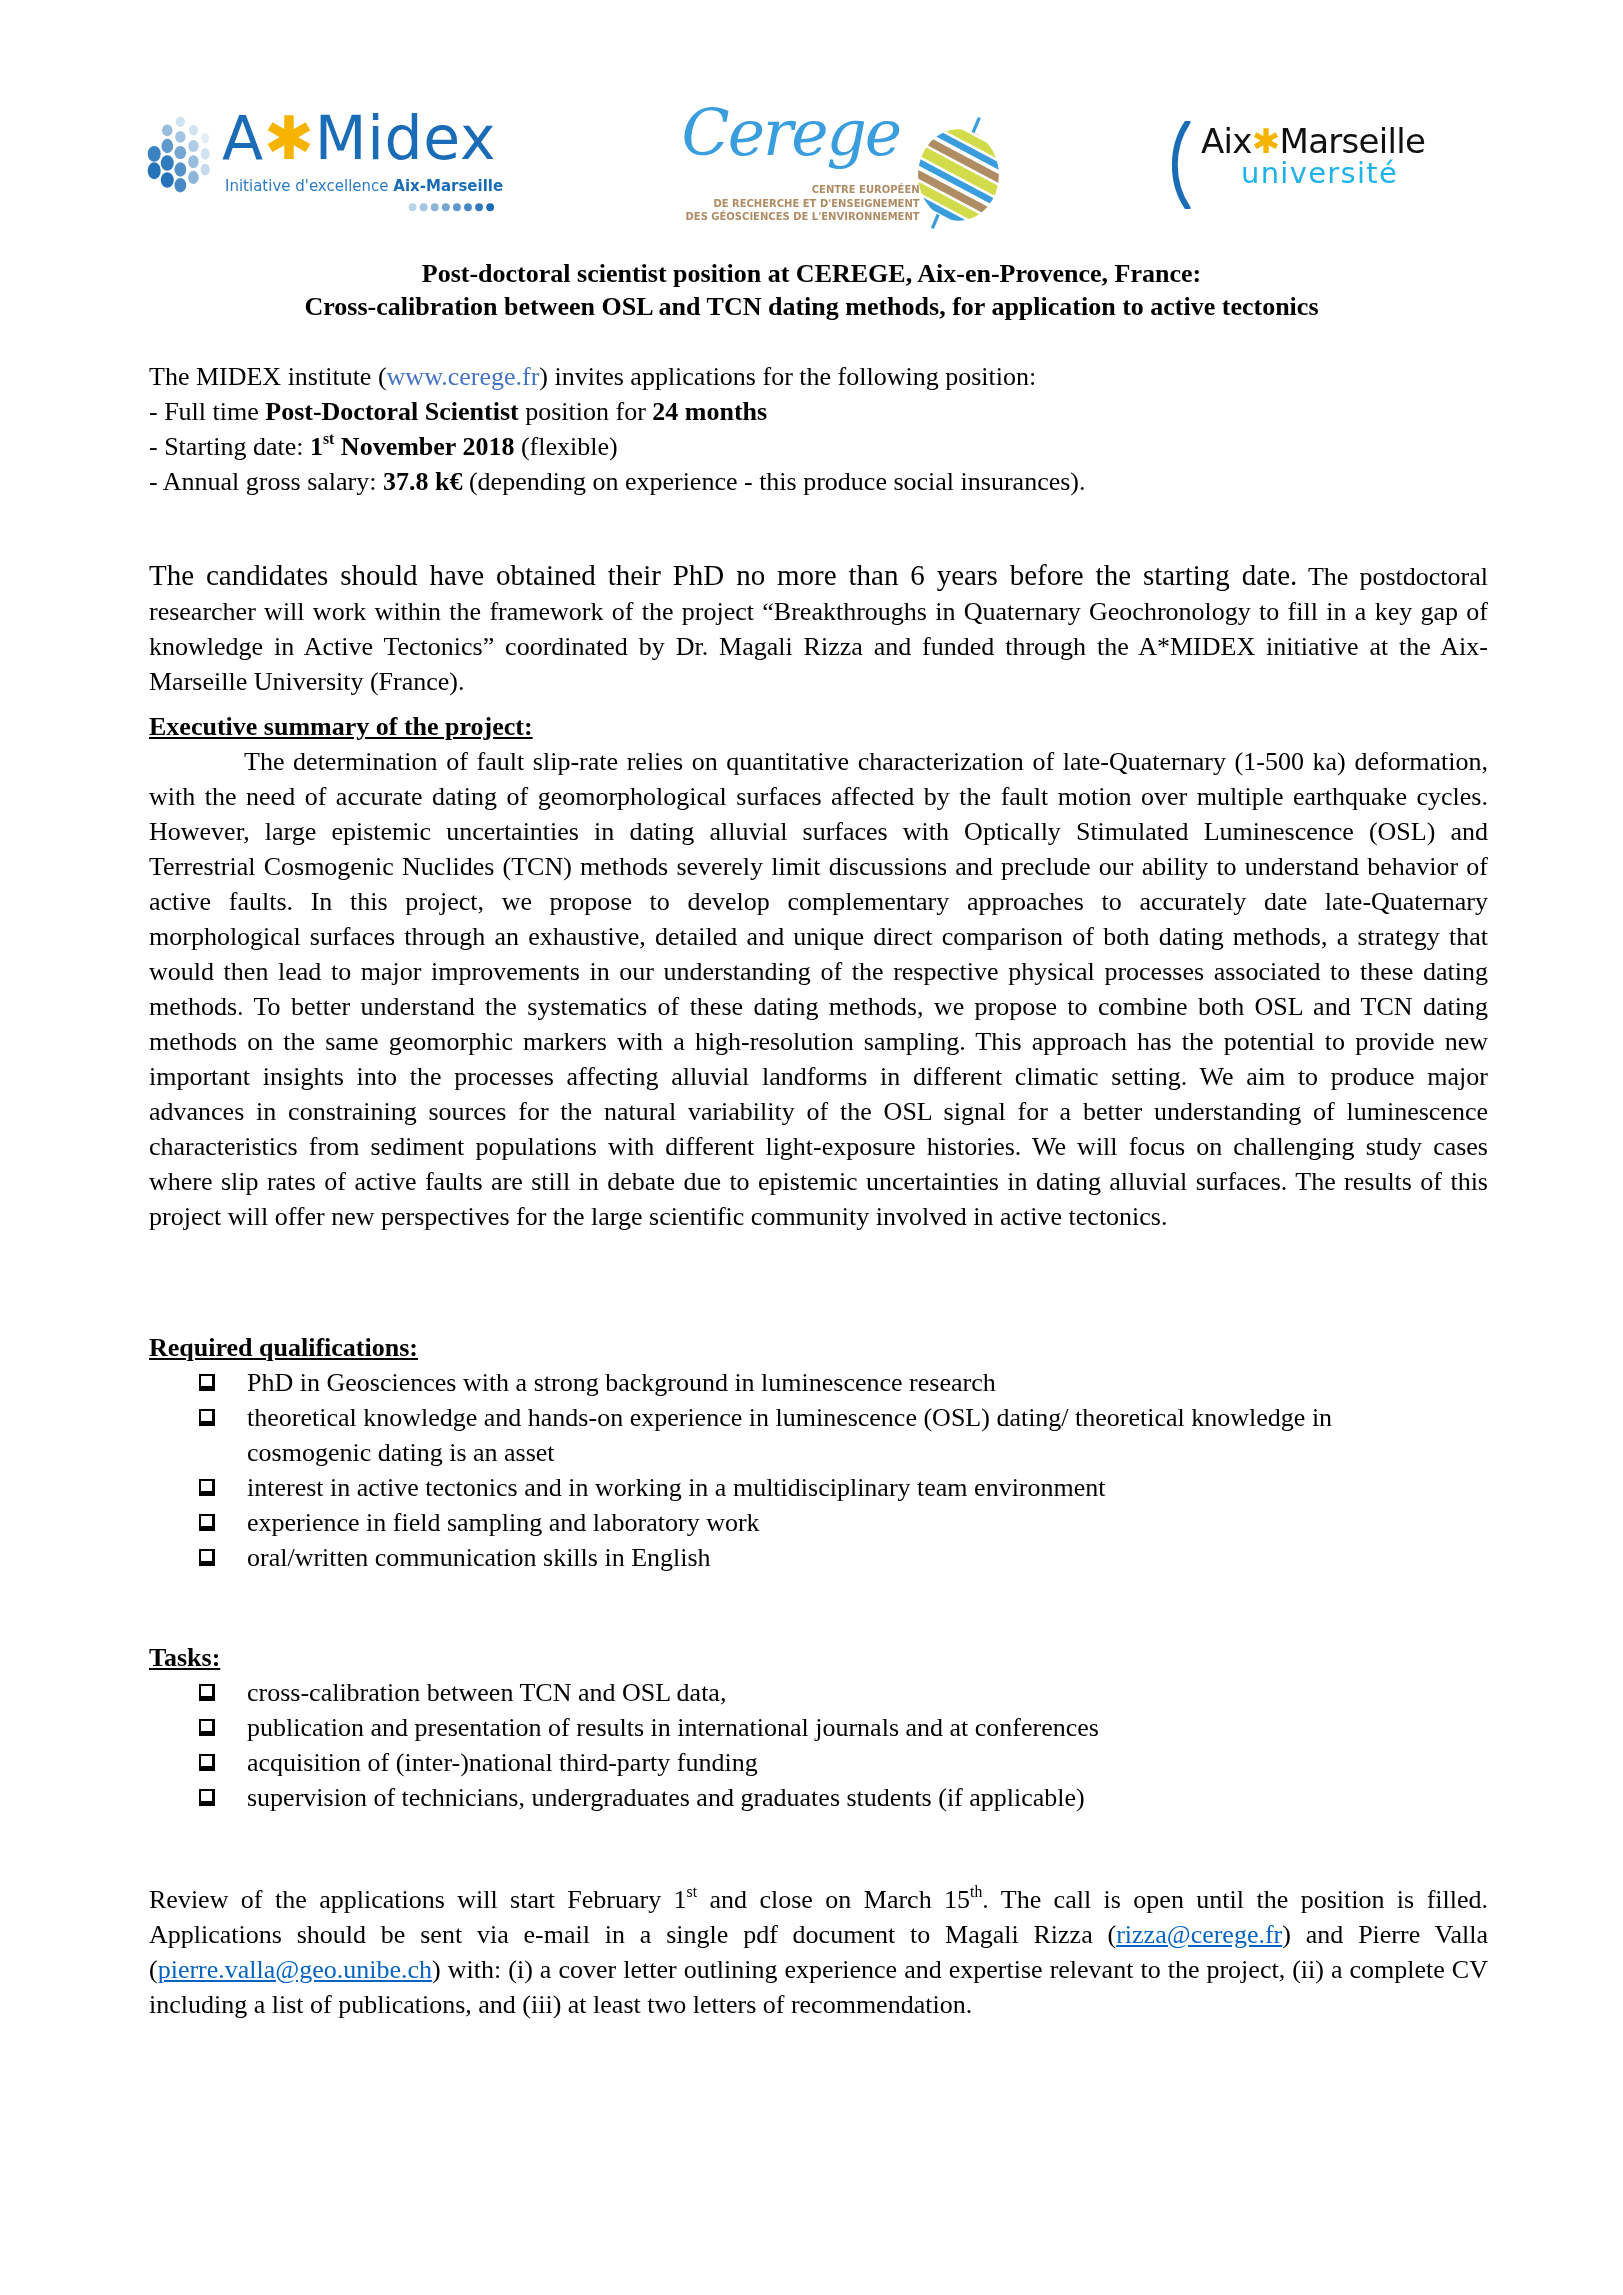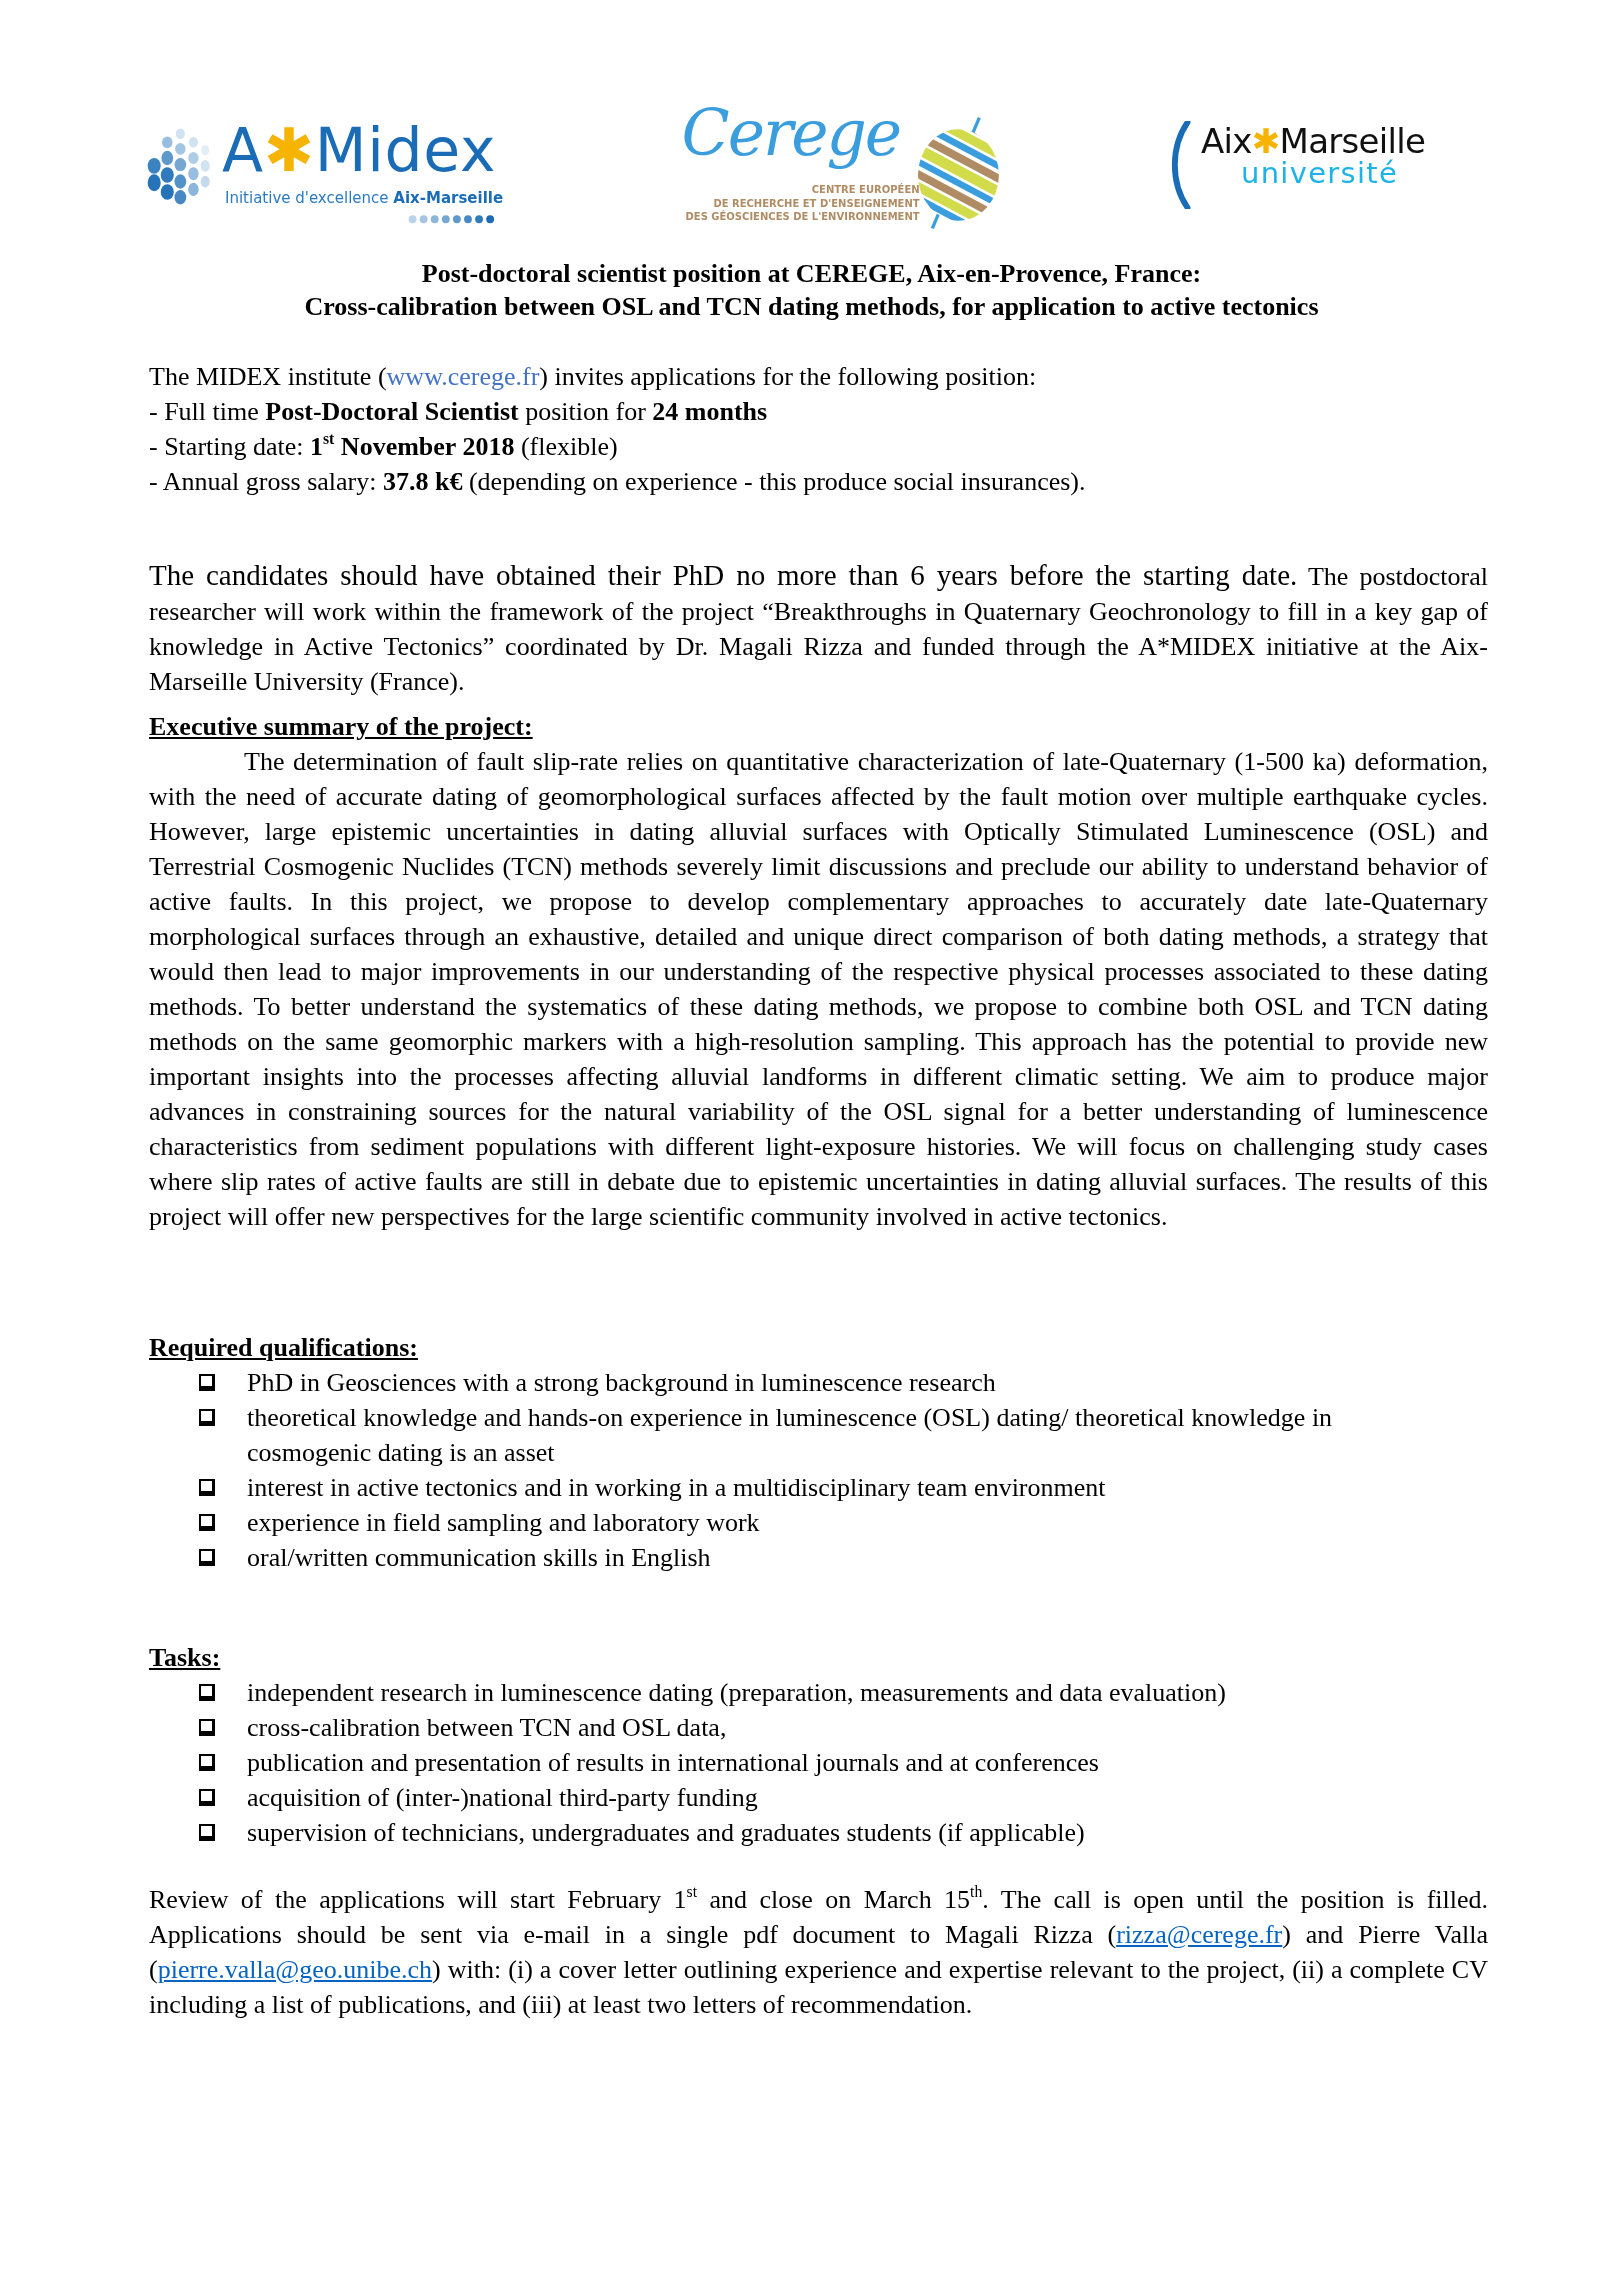--- a/index.html
+++ b/index.html
@@ -2,21 +2,21 @@
 <html style="font-size:10.5px"><head>
 <meta charset="utf-8">
 <style>
   html, body { margin: 0; padding: 0; background: #ffffff; }
   body { width: 1623px; height: 2295px; position: relative; overflow: hidden;
          font-family: "Liberation Serif", "DejaVu Serif", serif; color: #000; }
   .page { position: absolute; left: 0; top: 0; width: 1623px; height: 2295px; }
 
   
   .logo { position: absolute; }
-  .amidex { left: 145px; top: 124px; width: 353px; height: 98px; }
+  .amidex { left: 145px; top: 112px; width: 353px; height: 98px; }
   .amidex .dots { position: absolute; left: 0; top: 0; width: 72px; height: 85px; }
   .amidex .wordmark { position: absolute; left: 77px; top: -3.9px; font-family: "DejaVu Sans", sans-serif;
          font-size: 60px; color: #1a6cb6; letter-spacing: 0.7px; line-height: 1; }
   .amidex .star { color: #f6b400; font-weight: bold; }
   .amidex .tag { position: absolute; left: 80px; top: 65px; font-family: "DejaVu Sans", sans-serif;
          font-size: 15px; color: #2b7bc4; white-space: nowrap; }
   .amidex .tag b { color: #1a6cb6; }
   .amidex .rowdots { position: absolute; left: 263px; top: 90px; }
 
   .cerege { left: 679px; top: 111px; width: 327px; height: 124px; text-align: right; }
@@ -161,21 +161,21 @@
       <li style="padding-right:26px;"><span class="box"></span><span>theoretical knowledge and hands-on experience in luminescence (OSL) dating/ theoretical knowledge in cosmogenic dating is an asset</span></li>
       <li><span class="box"></span><span>interest in active tectonics and in working in a multidisciplinary team environment</span></li>
       <li><span class="box"></span><span>experience in field sampling and laboratory work</span></li>
       <li><span class="box"></span><span>oral/written communication skills in English</span></li>
     </ul>
   </div>
 
   <div class="block" style="top:1640px;">
     <div class="heading">Tasks:</div>
     <ul class="check">
-      <li><span class="box"></span><span>independent research in luminescence dating (preparation, measurements and data evaluation)</span></li>
+      <li><span class="box"></span></li>
       <li><span class="box"></span><span>cross-calibration between TCN and OSL data,</span></li>
       <li><span class="box"></span><span>publication and presentation of results in international journals and at conferences</span></li>
       <li><span class="box"></span><span>acquisition of (inter-)national third-party funding</span></li>
       <li><span class="box"></span><span>supervision of technicians, undergraduates and graduates students (if applicable)</span></li>
     </ul>
   </div>
 
   <div class="block just" style="top:1882px;">
     <span>Review of the applications will start February 1</span><sup>st</sup><span> and close on March 15</span><sup>th</sup><span>. The call is open until the position is filled. Applications should be sent via e-mail in a single pdf document to Magali Rizza (</span><a class="mail">rizza@cerege.fr</a><span>) and Pierre Valla (</span><a class="mail">pierre.valla@geo.unibe.ch</a><span>) with: (i) a cover letter outlining experience and expertise relevant to the project, (ii) a complete CV including a list of publications, and (iii) at least two letters of recommendation.</span>
   </div>

